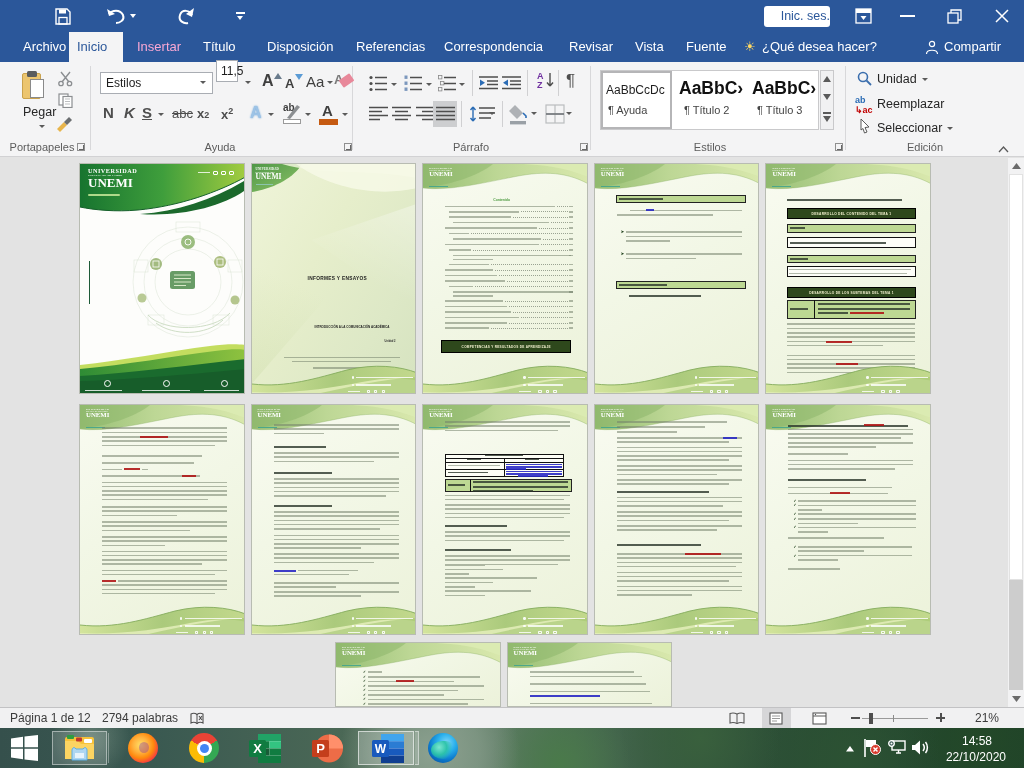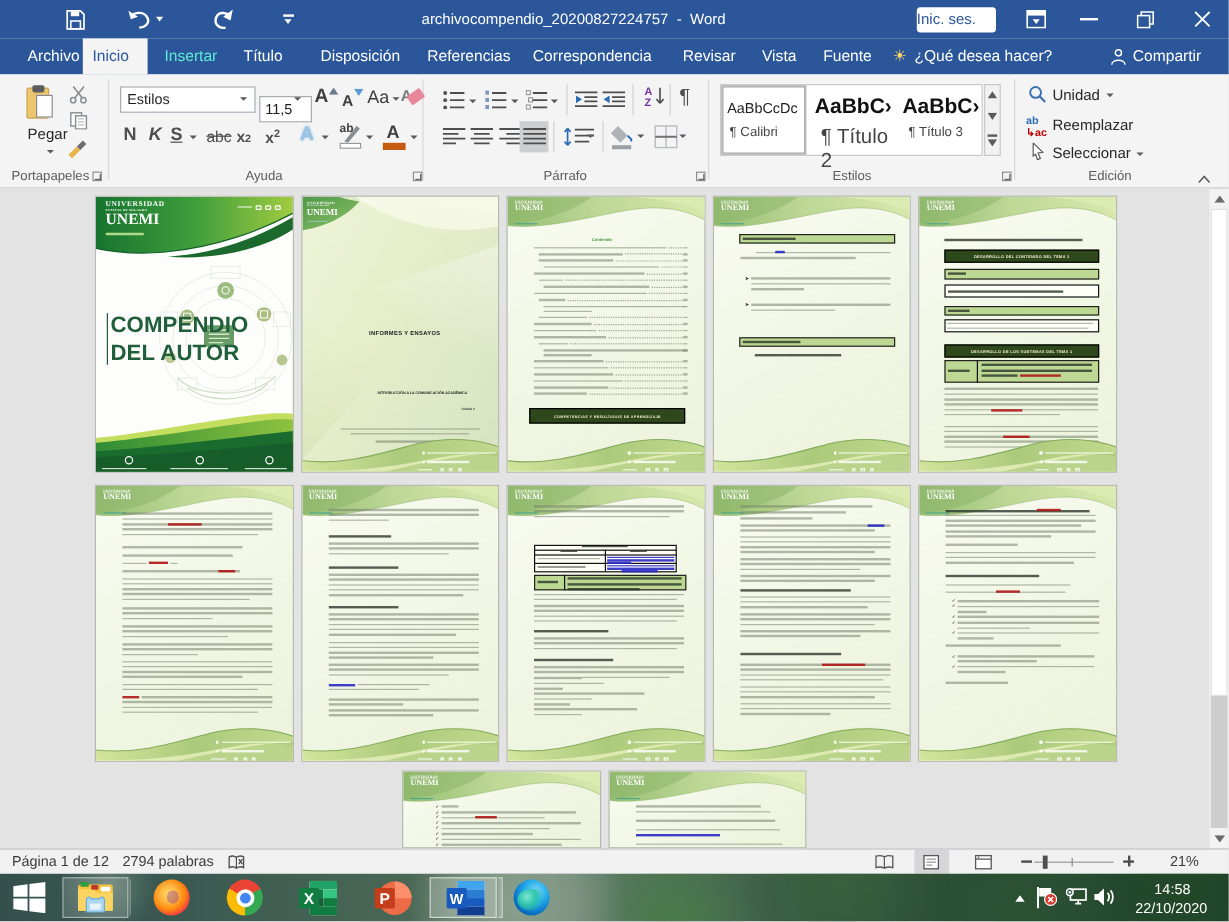--- a/index.html
+++ b/index.html
@@ -38,41 +38,40 @@
       <path d="M3 6 C6 2 14 1 17 7 C19 12 14 15 10 15" fill="none" stroke="#fff" stroke-width="2"></path>
       <path d="M1 1 L3 8 L9 6 Z" fill="#fff"></path>
     </svg>
     <div class="abs" style="left:130px;top:14px;width:0;height:0;border-left:3.5px solid transparent;border-right:3.5px solid transparent;border-top:4px solid #fff"></div>
     <svg class="abs" style="left:176px;top:7px" width="20" height="19" viewBox="0 0 20 19">
       <path d="M16 8 C14 3 6 2 4 8 C2 14 8 17 12 16" fill="none" stroke="#fff" stroke-width="2"></path>
       <path d="M18 1 L16 10 L10 7 Z" fill="#fff"></path>
     </svg>
     <div class="abs" style="left:236px;top:12px;width:9px;height:1.6px;background:#fff"></div>
     <div class="abs" style="left:237px;top:16px;width:0;height:0;border-left:3.5px solid transparent;border-right:3.5px solid transparent;border-top:4px solid #fff"></div>
-    <div class="abs" style="left:0;top:9px;width:956px;text-align:center;color:#fff;font-size:12.5px">archivocompendio_20200827224757&nbsp; -&nbsp; Word</div>
-    <div class="abs" style="left:764px;top:6px;width:66px;height:21px;background:#fff;border-radius:3px;color:#2b579a;font-size:12.5px;text-align:left;line-height:21px">Inic. ses.</div>
+    <div class="abs" style="left:764px;top:6px;width:66px;height:21px;background:#fff;border-radius:3px;color:#2b579a;font-size:12.5px;text-align:right;line-height:21px">Inic. ses.</div>
     <svg class="abs" style="left:855px;top:8px" width="17" height="16" viewBox="0 0 17 16">
       <rect x="1" y="1" width="15" height="14" fill="none" stroke="#fff" stroke-width="1.3"></rect>
       <rect x="1" y="1" width="15" height="4" fill="#fff"></rect>
       <path d="M8.5 12 L5.5 8 H11.5 Z" fill="#fff"></path>
     </svg>
     <div class="abs" style="left:900px;top:15px;width:15px;height:1.6px;background:#fff"></div>
     <svg class="abs" style="left:947px;top:9px" width="15" height="15" viewBox="0 0 15 15">
       <rect x="1" y="4" width="10" height="10" fill="none" stroke="#fff" stroke-width="1.3"></rect>
       <path d="M4 4 V1 H14 V11 H11" fill="none" stroke="#fff" stroke-width="1.3"></path>
     </svg>
     <svg class="abs" style="left:995px;top:9px" width="14" height="14" viewBox="0 0 14 14">
       <path d="M1 1 L13 13 M13 1 L1 13" stroke="#fff" stroke-width="1.5"></path>
     </svg>
   </div>
 <div class="abs" id="tabs">
     <div class="abs" style="left:69px;top:0;width:54px;height:30px;background:#f4f4f5"></div>
     <div class="abs" style="left:23px;top:7px;font-size:13px;color:#fff">Archivo</div>
     <div class="abs" style="left:77px;top:7px;font-size:13px;color:#2b579a">Inicio</div>
-    <div class="abs" style="left:137px;top:7px;font-size:13px;color:#5eead4">Insertar</div>
+    <div class="abs" style="left:137px;top:7px;font-size:13px;color:#f9a8d4">Insertar</div>
     <div class="abs" style="left:203px;top:7px;font-size:13px;color:#fff">Título</div>
     <div class="abs" style="left:267px;top:7px;font-size:13px;color:#fff">Disposición</div>
     <div class="abs" style="left:356px;top:7px;font-size:13px;color:#fff">Referencias</div>
     <div class="abs" style="left:444px;top:7px;font-size:13px;color:#fff">Correspondencia</div>
     <div class="abs" style="left:569px;top:7px;font-size:13px;color:#fff">Revisar</div>
     <div class="abs" style="left:635px;top:7px;font-size:13px;color:#fff">Vista</div>
     <div class="abs" style="left:686px;top:7px;font-size:13px;color:#fff">Fuente</div>
     <div class="abs" style="left:744px;top:7px;font-size:13px;color:#ffd963">☀</div>
     <div class="abs" style="left:762px;top:7px;font-size:13px;color:#fff">¿Qué desea hacer?</div>
     <svg class="abs" style="left:925px;top:8px" width="15" height="15" viewBox="0 0 15 15">
@@ -104,21 +103,21 @@
     <path d="M7 6 h5 M7 8.5 h5 M7 11 h5" stroke="#bdbfc1" stroke-width="1"></path>
   </svg>
 <svg class="abs" style="left:56px;top:115px" width="18" height="17" viewBox="0 0 18 17">
     <path d="M1 14 L8 7 L11 10 L4 17 Z" fill="#e8b54c"></path>
     <path d="M8 7 L13 2 L16 5 L11 10 Z" fill="#6b6e71"></path>
   </svg>
 <div class="glabel" style="left:0px;width:84px">Portapapeles</div>
 <div class="launch" style="left:77px;top:143px"></div>
 <div class="fbox" style="left:100px;top:72px;width:113px;height:22px;line-height:20px;padding-left:5px">Estilos</div>
 <div class="dd" style="left:200px;top:81px"></div>
-<div class="fbox" style="left:216px;top:80px;width:44px;height:22px;line-height:20px;padding-left:4px">11,5</div>
+<div class="fbox" style="left:216px;top:60px;width:22px;height:22px;line-height:20px;padding-left:4px">11,5</div>
 <div class="dd" style="left:245px;top:81px"></div>
 <div class="ricon" style="left:262px;top:72px;font-size:16px;font-weight:bold;color:#3f3f3f">A</div>
 <svg class="abs" style="left:274px;top:73px" width="8" height="6">
     <path d="M0 6 L4 0 L8 6 Z" fill="#6a7b8c"></path>
   </svg>
 <div class="ricon" style="left:285px;top:76px;font-size:13px;font-weight:bold;color:#3f3f3f">A</div>
 <svg class="abs" style="left:295px;top:74px" width="8" height="6">
     <path d="M0 0 L8 0 L4 6 Z" fill="#5b9bd5"></path>
   </svg>
 <div class="ricon" style="left:306px;top:73px;font-size:15px;color:#3f3f3f">Aa</div>
@@ -231,23 +230,23 @@
     <rect x="1" y="1" width="18" height="18" fill="none" stroke="#b9bcbf" stroke-width="1.2"></rect>
     <path d="M10 1 V19 M1 10 H19" stroke="#b9bcbf" stroke-width="1.2"></path>
     <path d="M1 10 H19" stroke="#6f7377" stroke-width="1.6"></path>
   </svg>
 <div class="dd" style="left:566px;top:112px"></div>
 <div class="glabel" style="left:411px;width:120px">Párrafo</div>
 <div class="launch" style="left:580px;top:143px"></div>
 <div class="abs" style="left:600px;top:70px;width:219px;height:60px;background:#fff;border:1px solid #c9c9cb"></div>
 <div class="abs" style="left:601px;top:71px;width:71px;height:58px;border:2px solid #b5b5b7;background:#fff"></div>
 <div class="abs" style="left:606px;top:83px;width:64px;font-size:12px;color:#1e1e1e">AaBbCcDc</div>
-<div class="abs" style="left:608px;top:104px;width:64px;font-size:11px;color:#444">¶ Calibri</div>
+<div class="abs" style="left:608px;top:104px;width:64px;font-size:11px;color:#444">¶ Ayuda</div>
 <div class="abs" style="left:679px;top:78px;width:70px;font-size:17.5px;font-weight:bold;color:#111">AaBbC›</div>
-<div class="abs" style="left:684px;top:104px;width:66px;font-size:17px;color:#444">¶ Título 2</div>
+<div class="abs" style="left:684px;top:104px;width:66px;font-size:11px;color:#444">¶ Título 2</div>
 <div class="abs" style="left:752px;top:78px;width:70px;font-size:17.5px;font-weight:bold;color:#111">AaBbC›</div>
 <div class="abs" style="left:757px;top:104px;width:66px;font-size:11px;color:#444">¶ Título 3</div>
 <div class="abs" style="left:820px;top:70px;width:14px;height:60px;background:#f1f1f2;border:1px solid #c9c9cb"></div>
 <svg class="abs" style="left:823px;top:76px" width="8" height="6">
     <path d="M0 6 L4 0 L8 6 Z" fill="#5a5a5a"></path>
   </svg>
 <svg class="abs" style="left:823px;top:94px" width="8" height="6">
     <path d="M0 0 L8 0 L4 6 Z" fill="#5a5a5a"></path>
   </svg>
 <div class="abs" style="left:823px;top:112px;width:8px;height:1.6px;background:#5a5a5a"></div>
@@ -314,21 +313,20 @@
       <rect x="25" y="41" width="6" height="6" fill="none" stroke="#fff" stroke-width="0.8"></rect>
       <circle cx="92" cy="42" r="6" fill="#9db368" opacity=".85"></circle>
       <rect x="89" y="39" width="6" height="6" fill="none" stroke="#fff" stroke-width="0.8"></rect>
       <circle cx="14" cy="78" r="4.5" fill="#a8bd7c" opacity=".8"></circle>
       <circle cx="107" cy="80" r="4.5" fill="#a2b873" opacity=".8"></circle>
       <rect x="42" y="51" width="25" height="18" rx="2.5" fill="#4d8b4b" opacity="0.85"></rect>
       <path d="M46 55 H63 M46 58.5 H63 M46 62 H63 M46 65.5 H58" stroke="#d8e8c8" stroke-width="1.2"></path>
       <path d="M20 95 C35 112 85 112 102 93 M28 103 C45 116 78 116 95 100" stroke="#cfdec6" stroke-width="1" fill="none"></path>
     </svg>
     <div class="abs" style="left:8.5px;top:97px;width:1.6px;height:43px;background:#1e5b38"></div>
-    <div class="abs" style="left:12px;top:96px;font-weight:bold;color:#215f3c;font-size:18.5px;letter-spacing:0.1px;line-height:22.5px">COMPENDIO<br>DEL AUTOR</div>
     <svg class="abs" style="left:0;top:170.5px" width="165.5" height="60" viewBox="0 0 165.5 60">
       <defs>
         <linearGradient id="cb" x1="0" y1="0" x2="1" y2="0">
           <stop offset="0" stop-color="#2e8c35"></stop>
           <stop offset="1" stop-color="#8fc23f"></stop>
         </linearGradient>
       </defs>
       <path d="M0 30 C40 26 90 16 130 11 C145 9 158 9 165.5 10 V60 H0 Z" fill="#bcd94e" opacity="0.9"></path>
       <path d="M0 34 C45 30 95 21 135 16 C150 14 160 14 165.5 15 V60 H0 Z" fill="url(#cb)"></path>
       <path d="M0 41 C50 38 110 30 165.5 24 V60 H0 Z" fill="#1a6b2e"></path>

